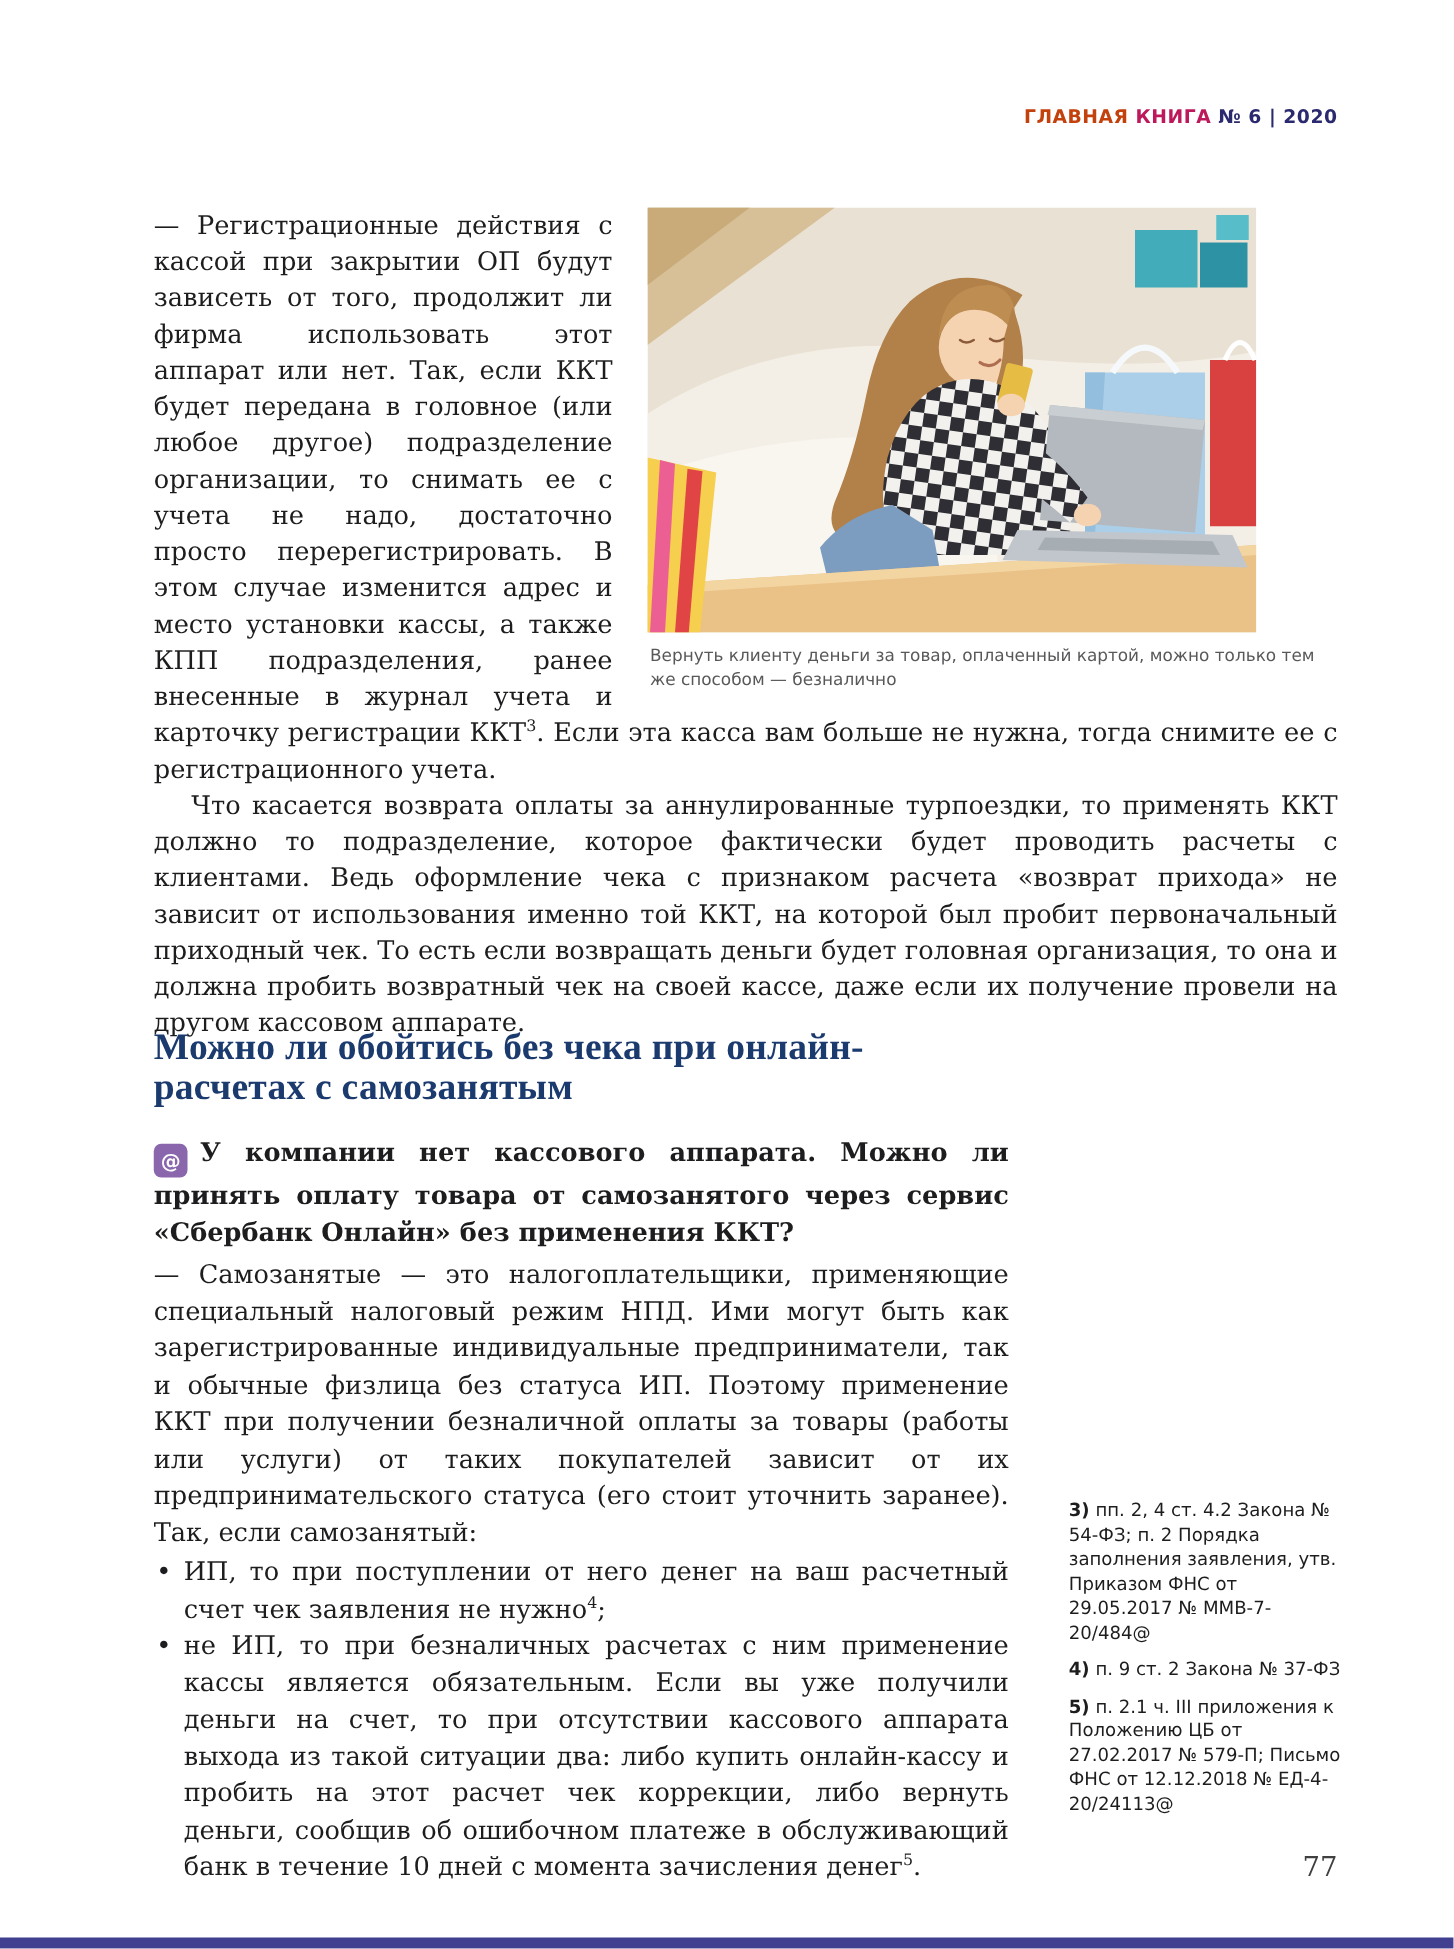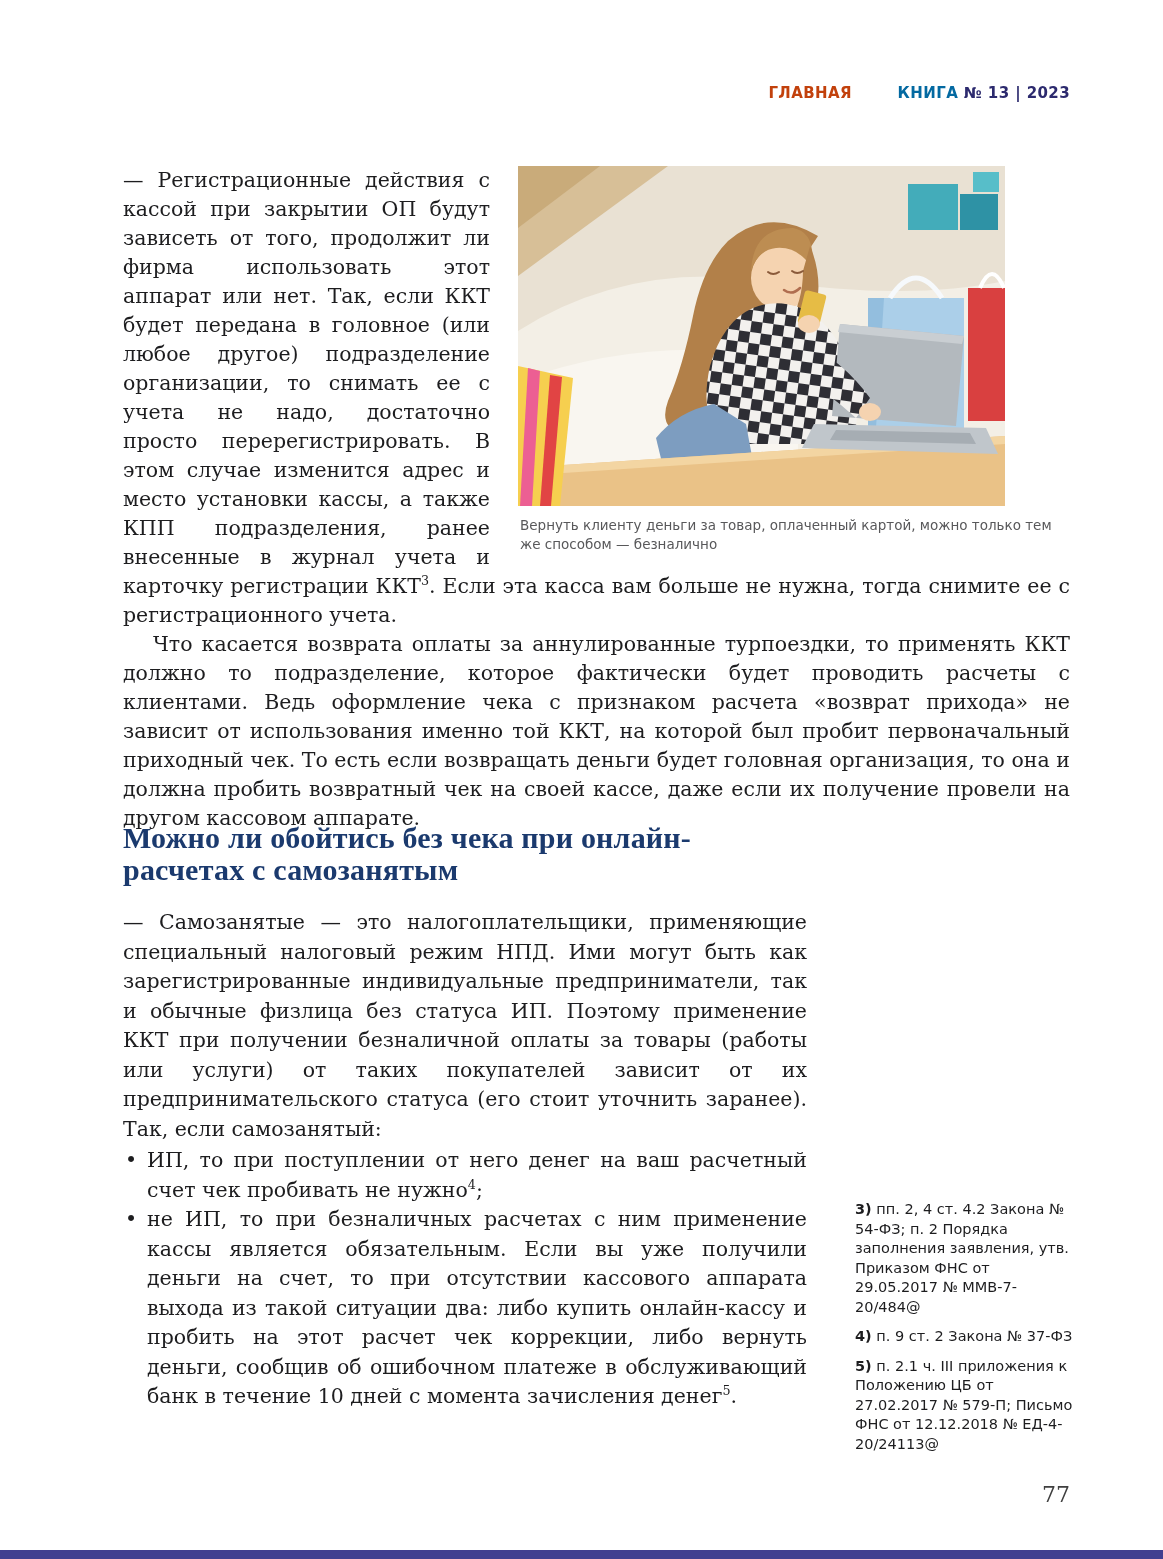--- a/index.html
+++ b/index.html
@@ -20,21 +20,21 @@
     position: absolute;
     top: 84px;
     right: 93px;
     font-family: "DejaVu Sans", sans-serif;
     font-weight: bold;
     font-size: 15px;
     letter-spacing: 0.4px;
     white-space: nowrap;
   }
   .brand-main  { color: #c2410c; }
-  .brand-accent{ color: #0369a1; margin-left: 40px; }
+  .brand-accent{ color: #be185d; }
   .issue       { color: #2c2a6e; }
 
   
   .content {
     position: absolute;
     left: 123px;
     top: 166px;
     width: 947px;
   }
   figure.photo {
@@ -155,21 +155,21 @@
 </head>
 <body>
 
 <div class="page">
 
   <div class="mag-header">
     <span class="brand-main">ГЛАВНАЯ</span>
     <span> </span>
     <span class="brand-accent">КНИГА</span>
     <span> </span>
-    <span class="issue">№ 13 | 2023</span>
+    <span class="issue">№ 6 | 2020</span>
   </div>
 
   <div class="content">
 
     <figure class="photo">
       <svg viewBox="0 0 487 340" preserveAspectRatio="none">
         <defs>
           <pattern id="plaid" width="22" height="22" patternUnits="userSpaceOnUse" patternTransform="rotate(8)">
             <rect width="22" height="22" fill="#f3f1ee"></rect>
             <rect width="11" height="11" fill="#2e2e34"></rect>
@@ -247,25 +247,26 @@
     </figure>
 
     <p class="body"><span>— Регистрационные действия с кассой при закрытии ОП будут зависеть от того, продолжит ли фирма использовать этот аппарат или нет. Так, если ККТ будет передана в головное (или любое другое) подразделение организации, то снимать ее с учета не надо, достаточно просто перерегистрировать. В этом случае изменится адрес и место установки кассы, а также КПП подразделения, ранее внесенные в журнал учета и карточку регистрации ККТ</span><sup class="fnref">3</sup><span>. Если эта касса вам больше не нужна, тогда снимите ее с регистрационного учета.</span></p>
 
     <p class="body indent">Что касается возврата оплаты за аннулированные турпоездки, то применять ККТ должно то подразделение, которое фактически будет проводить расчеты с клиентами. Ведь оформление чека с признаком расчета «возврат прихода» не зависит от использования именно той ККТ, на которой был пробит первоначальный приходный чек. То есть если возвращать деньги будет головная организация, то она и должна пробить возвратный чек на своей кассе, даже если их получение провели на другом кассовом аппарате.</p>
   </div>
 
   <div class="qa">
     <h2>Можно ли обойтись без чека при онлайн-расчетах с самозанятым</h2>
 
+    <p class="question"><span class="at-icon">@</span><span>У компании нет кассового аппарата. Можно ли принять оплату товара от самозанятого через сервис «Сбербанк Онлайн» без применения ККТ?</span></p>
 
     <p class="answer">— Самозанятые — это налогоплательщики, применяющие специальный налоговый режим НПД. Ими могут быть как зарегистрированные индивидуальные предприниматели, так и обычные физлица без статуса ИП. Поэтому применение ККТ при получении безналичной оплаты за товары (работы или услуги) от таких покупателей зависит от их предпринимательского статуса (его стоит уточнить заранее). Так, если самозанятый:</p>
 
     <ul class="points">
-      <li><span>ИП, то при поступлении от него денег на ваш расчетный счет чек пробивать не нужно</span><sup class="fnref">4</sup><span>;</span></li>
+      <li><span>ИП, то при поступлении от него денег на ваш расчетный счет чек заявления не нужно</span><sup class="fnref">4</sup><span>;</span></li>
       <li><span>не ИП, то при безналичных расчетах с ним применение кассы является обязательным. Если вы уже получили деньги на счет, то при отсутствии кассового аппарата выхода из такой ситуации два: либо купить онлайн-кассу и пробить на этот расчет чек коррекции, либо вернуть деньги, сообщив об ошибочном платеже в обслуживающий банк в течение 10 дней с момента зачисления денег</span><sup class="fnref">5</sup><span>.</span></li>
     </ul>
   </div>
 
   <div class="footnotes">
     <p><b>3)</b> <span>пп. 2, 4 ст. 4.2 Закона № 54-ФЗ; п. 2 Порядка заполнения заявления, утв. Приказом ФНС от 29.05.2017 № ММВ-7-20/484@</span></p>
     <p><b>4)</b> <span>п. 9 ст. 2 Закона № 37-ФЗ</span></p>
     <p><b>5)</b> <span>п. 2.1 ч. III приложения к Положению ЦБ от 27.02.2017 № 579-П; Письмо ФНС от 12.12.2018 № ЕД-4-20/24113@</span></p>
   </div>
 

